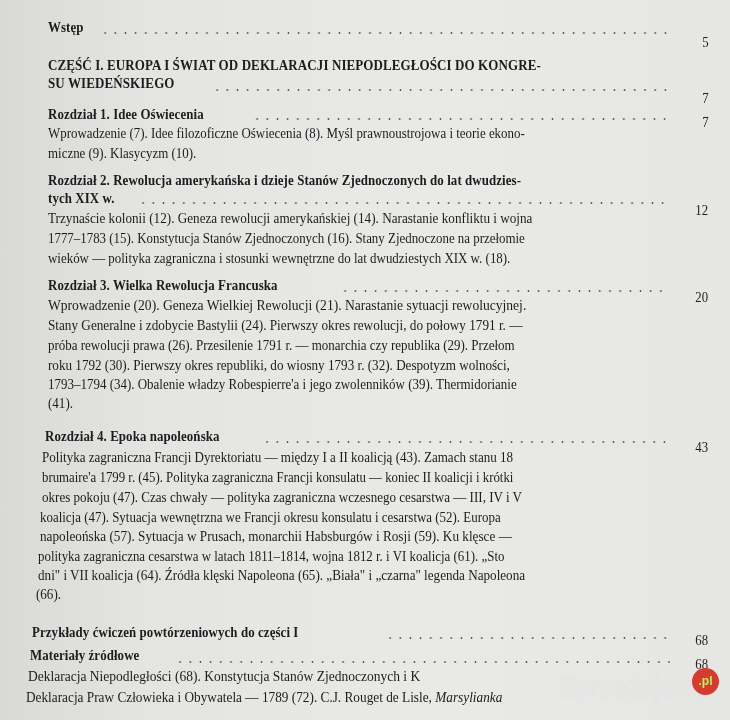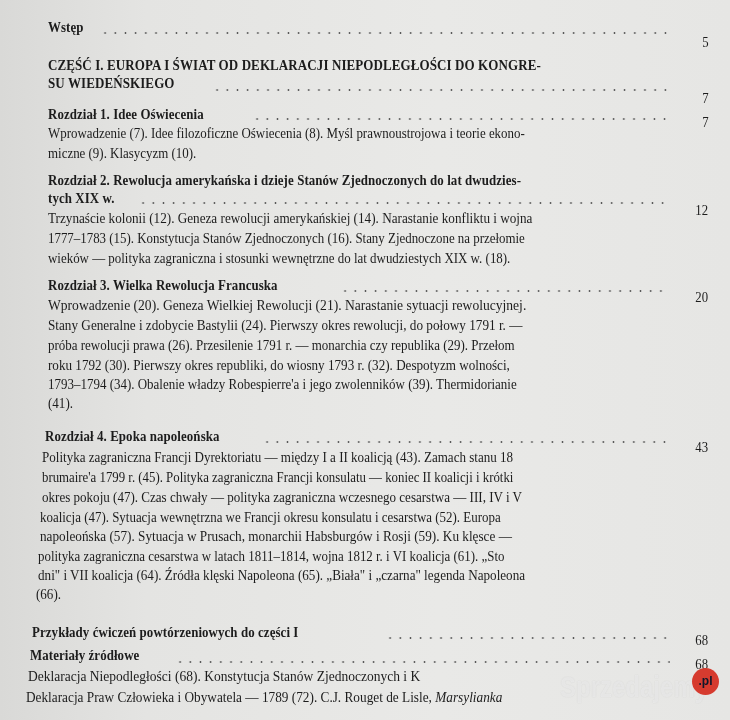--- a/index.html
+++ b/index.html
@@ -32,21 +32,21 @@
   }
   .body-line i { font-style: italic; }
   .watermark {
     position: absolute; left: 560px; top: 670px; font-family: "Liberation Sans", sans-serif;
     font-size: 30px; font-weight: bold; color: rgba(255,255,255,0.55);
     letter-spacing: 0px; transform: scaleX(0.8); transform-origin: left top;
     text-shadow: 0 0 1px rgba(150,150,150,0.4);
   }
   .wm-badge {
     position: absolute; left: 692px; top: 668px; width: 27px; height: 27px; border-radius: 50%;
-    background: #d63b2f; color: #0f172a; font-family: "Liberation Sans", sans-serif;
+    background: #d63b2f; color: #bef264; font-family: "Liberation Sans", sans-serif;
     font-weight: bold; font-size: 12px; line-height: 27px; text-align: center;
   }
 </style>
 </head>
 <body>
 
 <div class="page">
 
   <div>
     <div class="head" style="left:48px;top:18px;">Wstęp</div>

